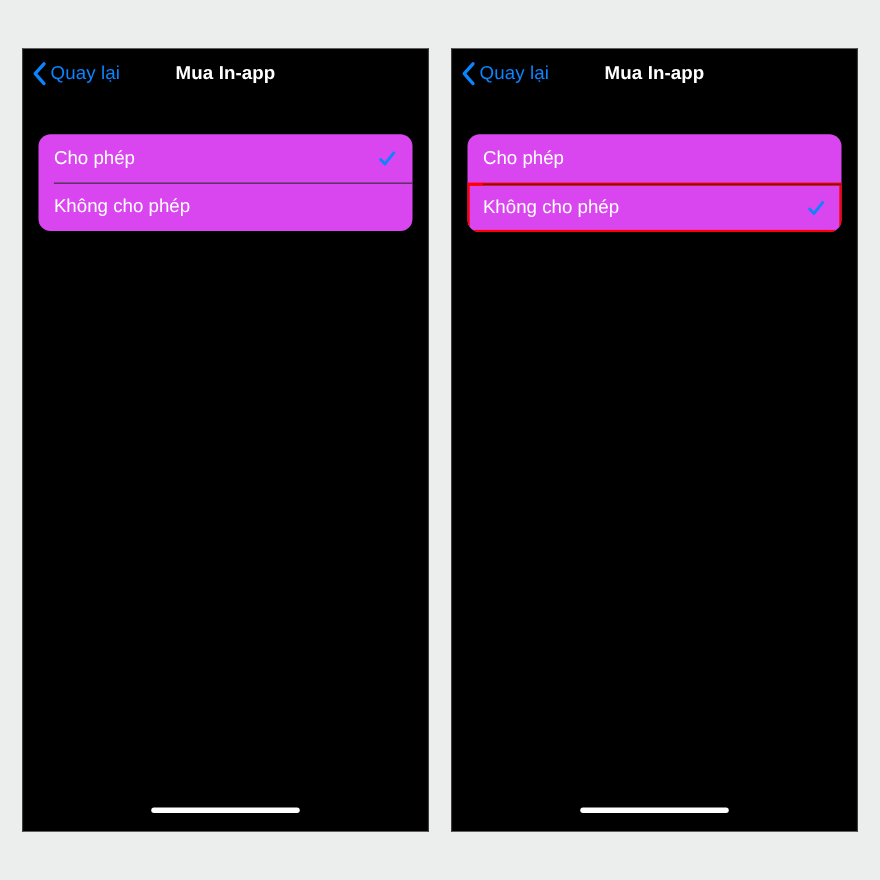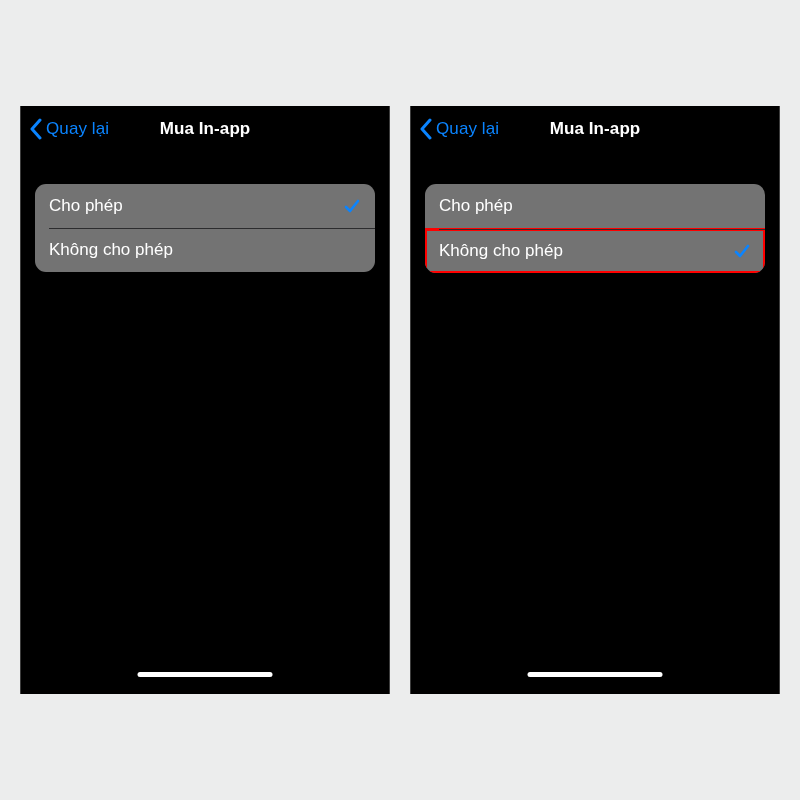--- a/index.html
+++ b/index.html
@@ -14,21 +14,21 @@
     position: relative;
     width: 800px;
     height: 800px;
     display: flex;
     justify-content: center;
     align-items: center;
     gap: 20px;
   }
   .phone {
     width: 370px;
-    height: 588px;
+    height: 712px;
     background: #000;
     position: relative;
     border-left: 1px solid #3e3e3e;
     border-right: 1px solid #3e3e3e;
     overflow: hidden;
   }
   
   .hdr {
     position: relative;
     height: 46px;
@@ -50,21 +50,21 @@
     gap: 4px;
     color: #0a84ff;
     font-size: 17px;
     font-weight: 400;
     cursor: pointer;
   }
   .back svg { width: 13px; height: 22px; display: block; }
   
   .group {
     margin: 32px 14px 0 14px;
-    background: #737373;
+    background: #d946ef;
     border-radius: 11px;
     overflow: hidden;
   }
   .row {
     position: relative;
     height: 44px;
     display: flex;
     align-items: center;
     padding: 0 14px;
     color: #fff;

